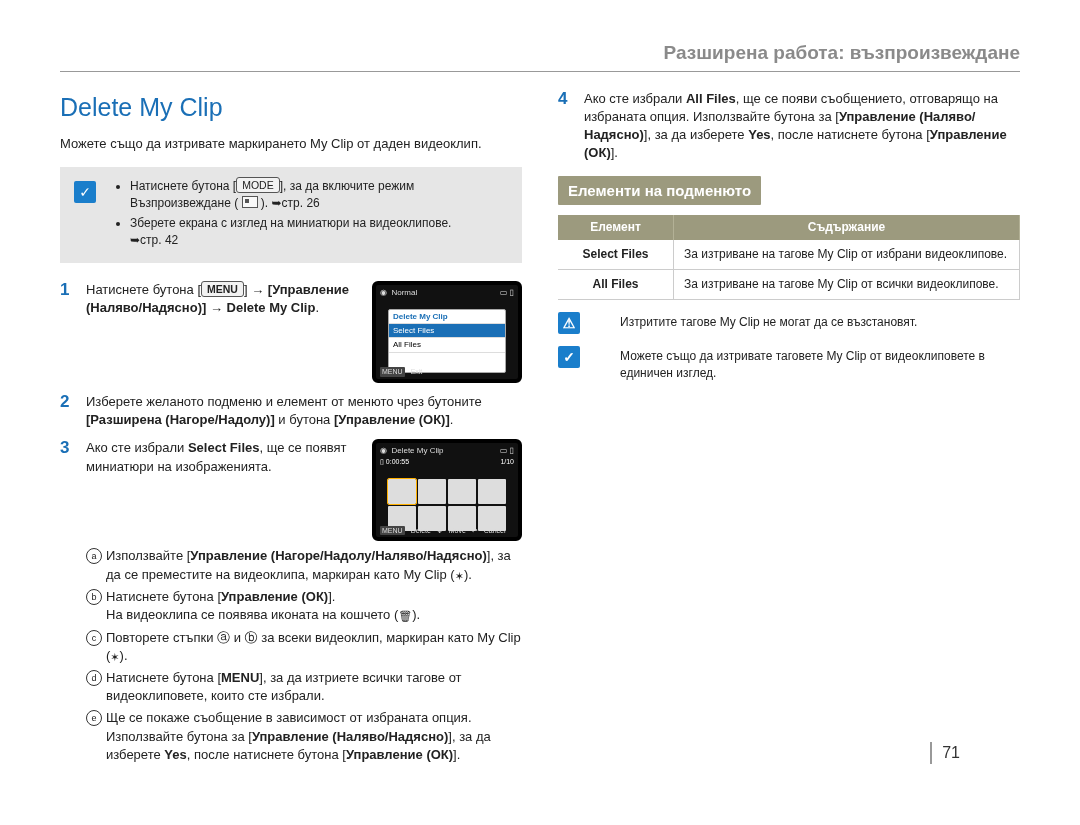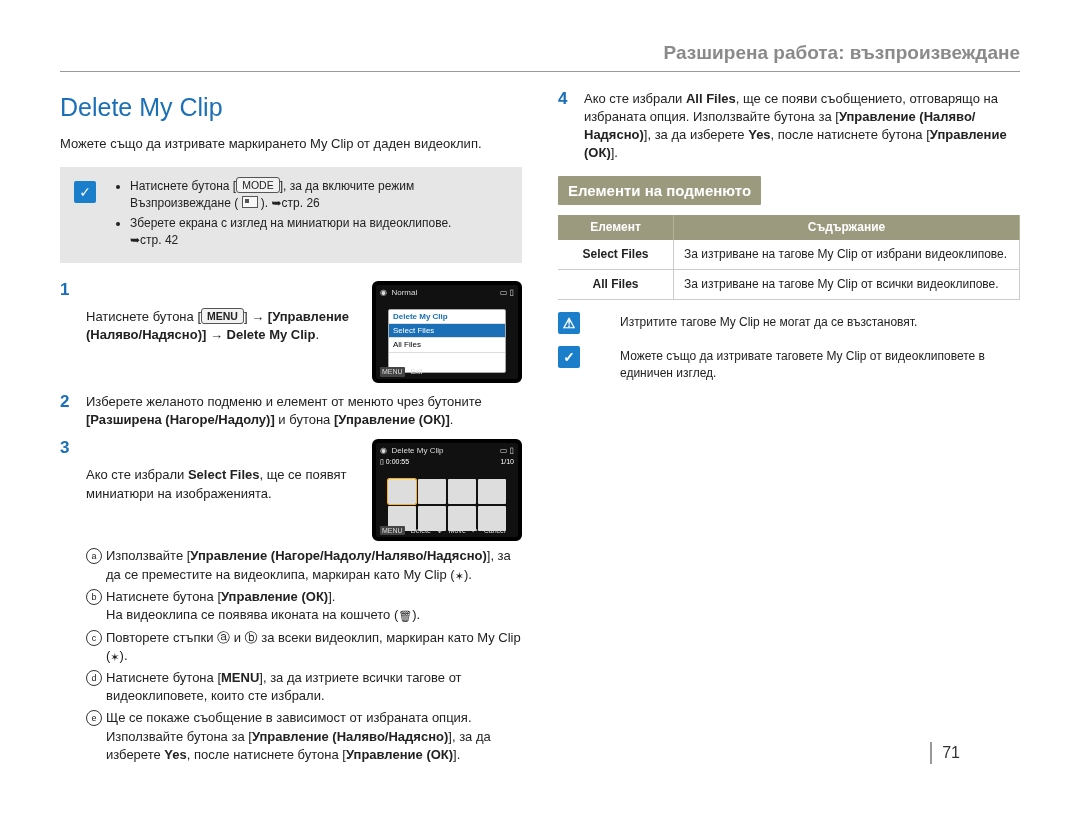--- a/index.html
+++ b/index.html
@@ -111,21 +111,20 @@
   }
   .step-body {
     font-size: 13px;
   }
   .step-row-wrap {
     display: flex;
     gap: 12px;
   }
   .step-text {
     flex: 1;
-    margin-top: 27px;
   }
   .camera-lcd {
     flex: 0 0 150px;
     background: #111;
     border: 4px solid #000;
     border-radius: 6px;
     height: 102px;
     box-sizing: border-box;
     color: #fff;
     font-size: 8px;

